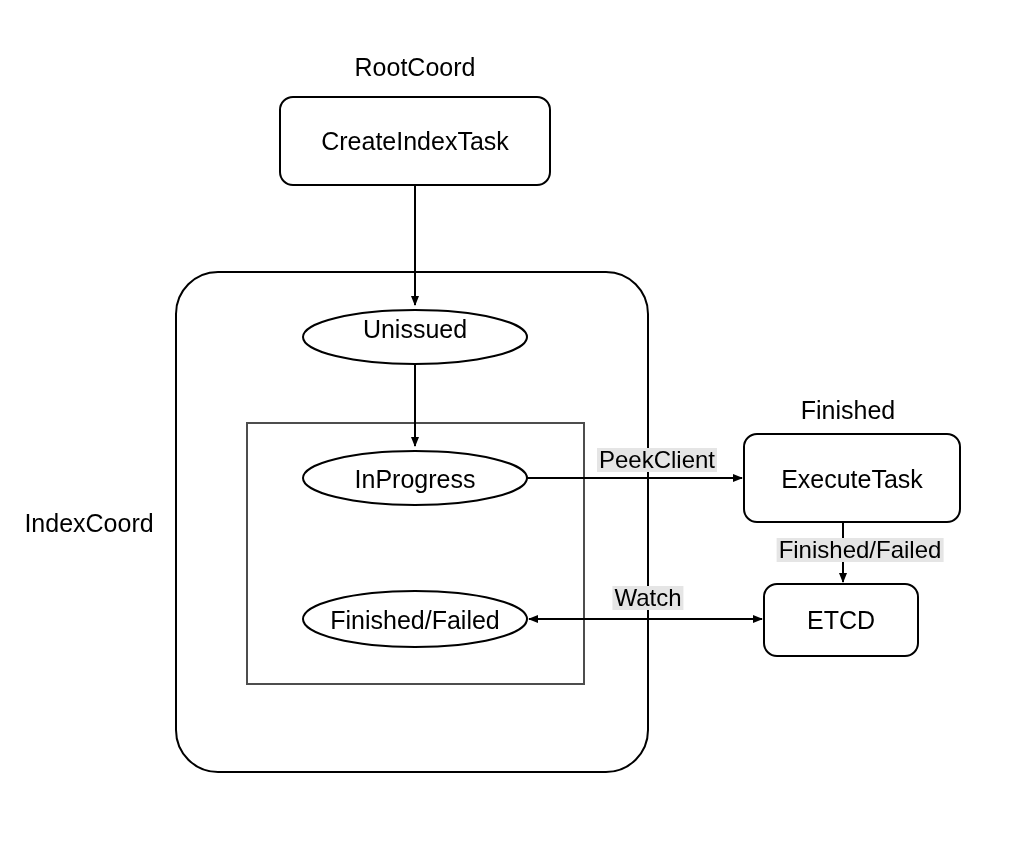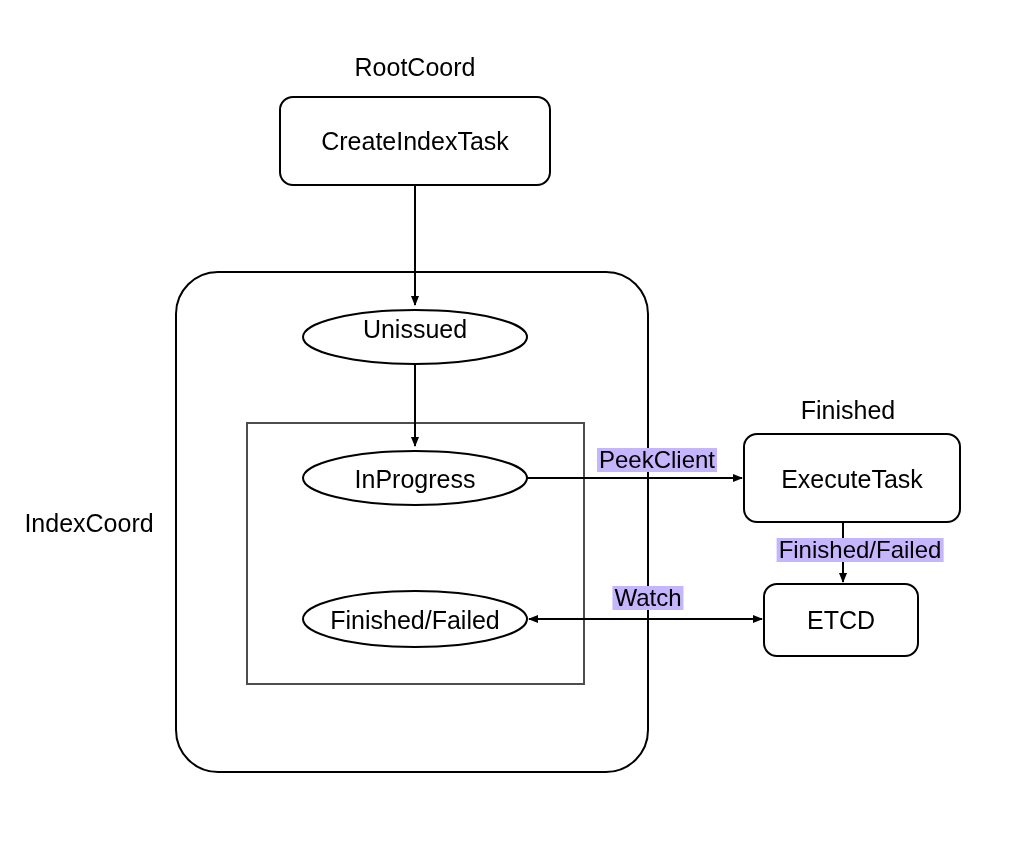--- a/index.html
+++ b/index.html
@@ -45,21 +45,21 @@
     color: #000000;
     transform: translate(-50%, -50%);
     text-align: left;
   }
   .edge-label {
     position: absolute;
     white-space: nowrap;
     font-size: 24px;
     line-height: 1;
     color: #000000;
-    background: #c4b5fd;
+    background: #e5e5e5;
     padding: 0 2px;
     transform: translate(-50%, -50%);
   }
 </style>
 </head>
 <body>
 
 <div id="diagram-canvas">
 
   <svg class="svg-layer" viewBox="0 0 1014 848">

